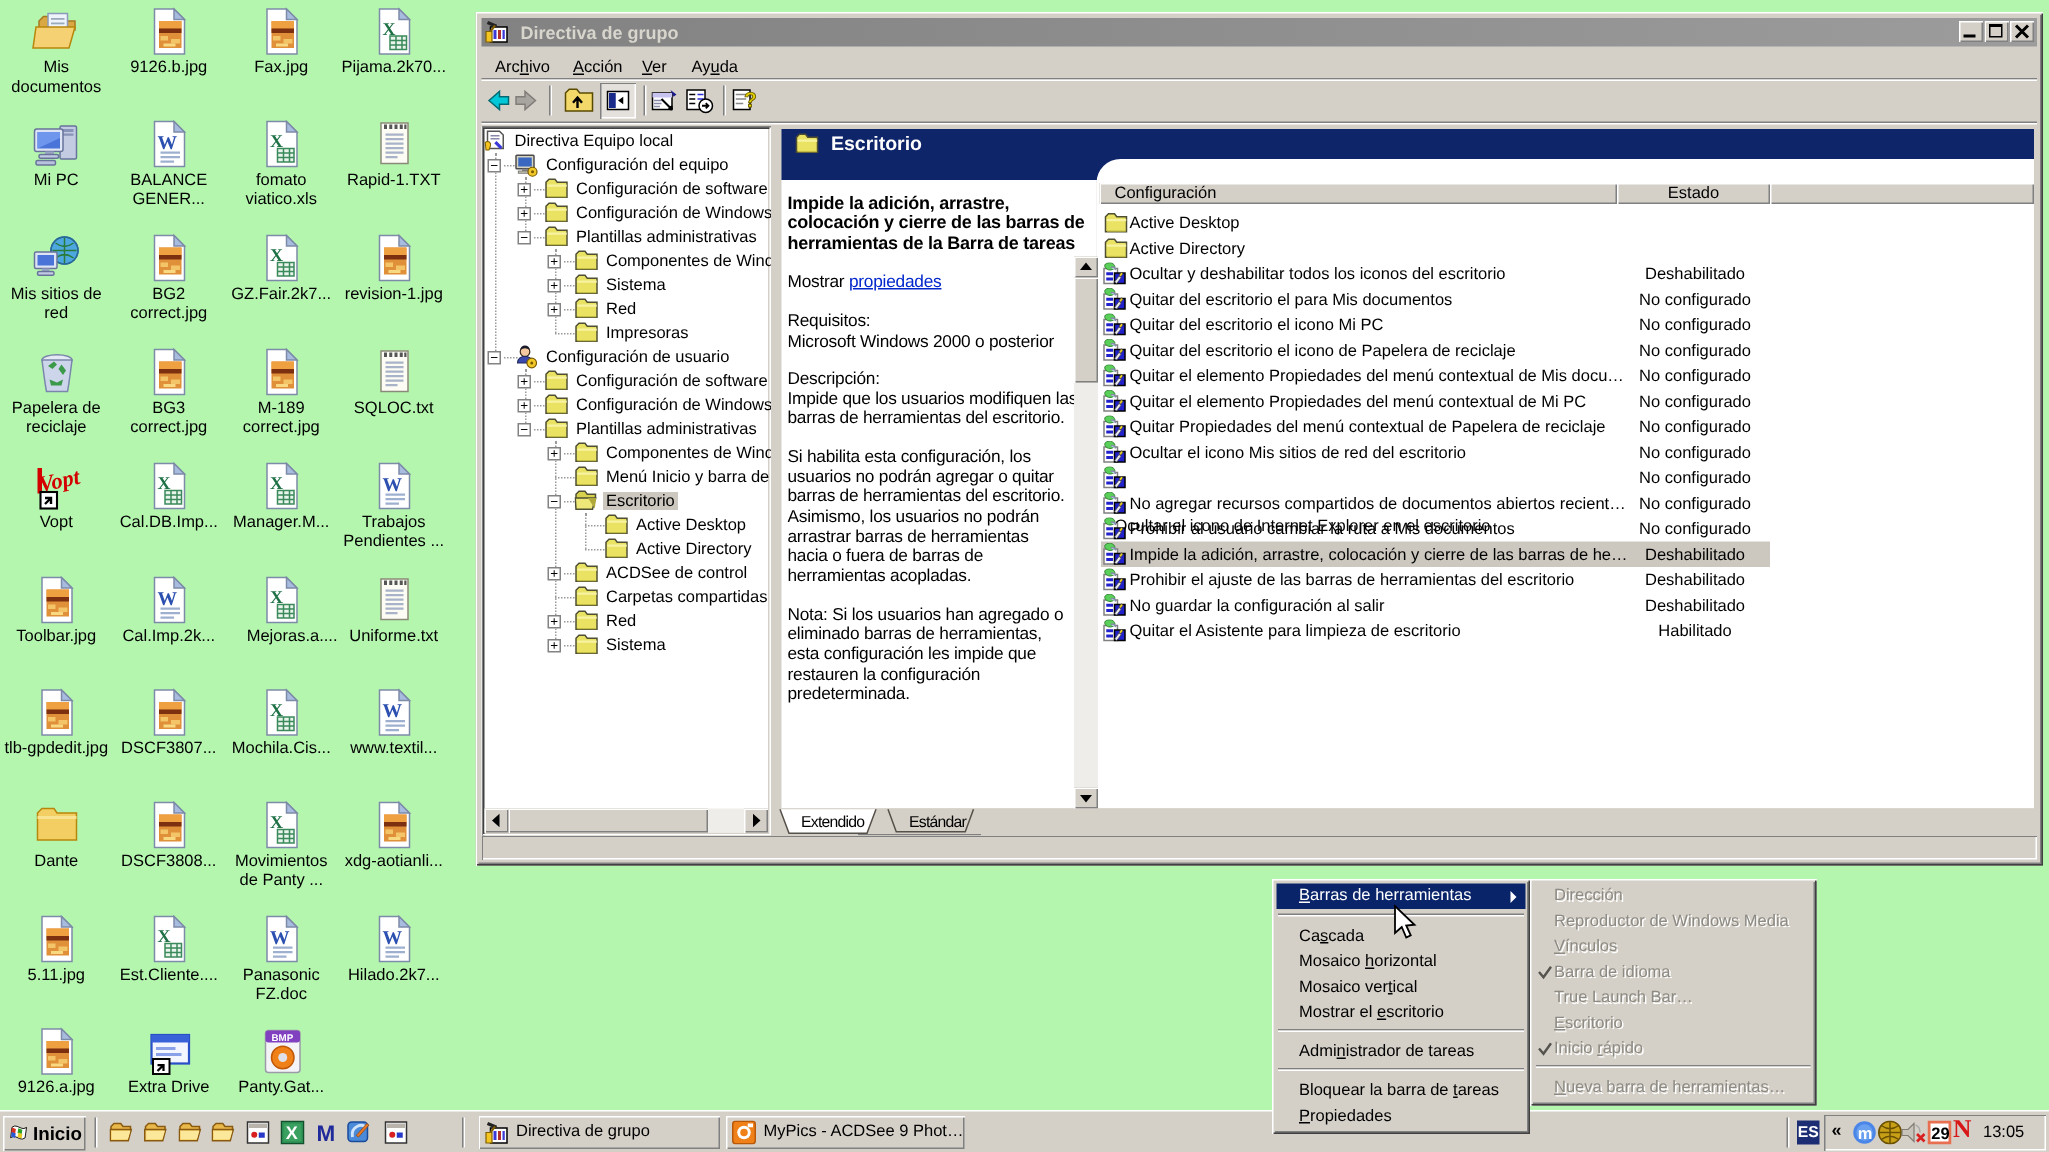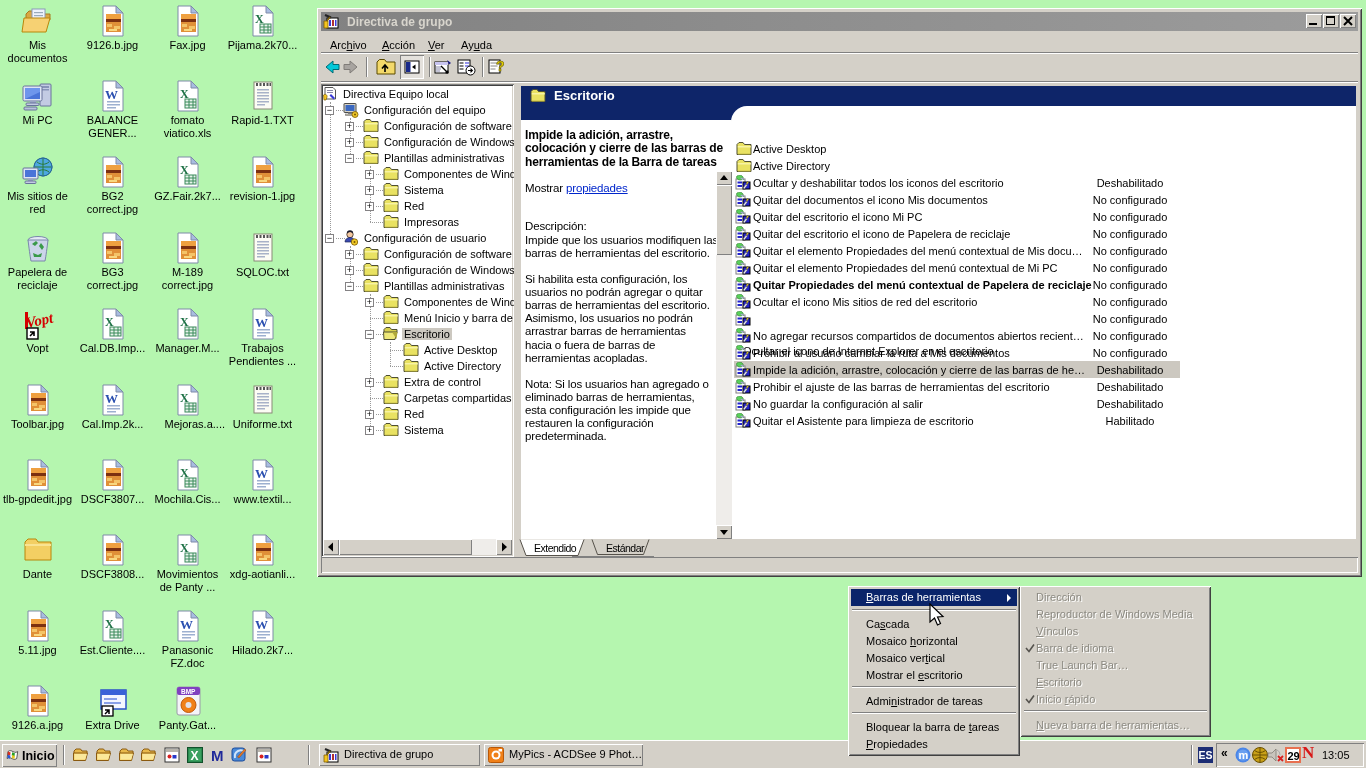--- a/index.html
+++ b/index.html
@@ -652,21 +652,21 @@
         <svg class="abs" style="left:82px; top:0px;" width="16" height="16">
           <use href="#s-folder16"></use>
         </svg>
         <span class="abs" style="left:101px; top:2px; white-space:nowrap;  padding:0 2px;">Active Directory</span>
       </div>
 <div class="abs" style="top:290px; left:0; right:0; height:16px;">
         <div class="abs expbox" style="left:44px; top:3.5px;">+</div>
         <svg class="abs" style="left:62px; top:0px;" width="16" height="16">
           <use href="#s-folder16"></use>
         </svg>
-        <span class="abs" style="left:81px; top:2px; white-space:nowrap;  padding:0 2px;">Extra de control</span>
+        <span class="abs" style="left:81px; top:2px; white-space:nowrap;  padding:0 2px;">ACDSee de control</span>
       </div>
 <div class="abs" style="top:306px; left:0; right:0; height:16px;">
         <svg class="abs" style="left:62px; top:0px;" width="16" height="16">
           <use href="#s-folder16"></use>
         </svg>
         <span class="abs" style="left:81px; top:2px; white-space:nowrap;  padding:0 2px;">Carpetas compartidas</span>
       </div>
 <div class="abs" style="top:322px; left:0; right:0; height:16px;">
         <div class="abs expbox" style="left:44px; top:3.5px;">+</div>
         <svg class="abs" style="left:62px; top:0px;" width="16" height="16">
@@ -705,20 +705,21 @@
 
 <div class="abs" style="left:2px; top:36px; width:210px; height:419px; background:#fff;"></div>
 
 <div class="abs" style="left:212px; top:22px; width:625px; height:433px; background:#fff; border-top-left-radius:16px;"></div>
 
 <div class="abs" style="left:6px; top:44.5px; width:200px; height:410px; overflow:hidden; font-size:11.5px; letter-spacing:-0.15px; line-height:13.2px; color:#000; white-space:nowrap;">
   <div style="font-weight:bold; font-size:12px; line-height:13.6px;">Impide la adición, arrastre,<br>colocación y cierre de las barras de<br>herramientas de la Barra de tareas</div>
   <div style="height:13px;"></div>
   <div>Mostrar <span style="color:#0026cc; text-decoration:underline;">propiedades</span></div>
   <div style="height:13px;"></div>
+  <div>Requisitos:<br>Microsoft Windows 2000 o posterior</div>
   <div style="height:12px;"></div>
   <div>Descripción:<br>Impide que los usuarios modifiquen las<br>barras de herramientas del escritorio.</div>
   <div style="height:12.5px;"></div>
   <div>Si habilita esta configuración, los<br>usuarios no podrán agregar o quitar<br>barras de herramientas del escritorio.<br>Asimismo, los usuarios no podrán<br>arrastrar barras de herramientas<br>hacia o fuera de barras de<br>herramientas acopladas.</div>
   <div style="height:12.5px;"></div>
   <div>Nota: Si los usuarios han agregado o<br>eliminado barras de herramientas,<br>esta configuración les impide que<br>restauren la configuración<br>predeterminada.</div>
   <div style="height:12.5px;"></div>
 </div>
 
 <div class="abs" style="left:0px; top:455px; width:839px; height:18px; background:#d4d0c8;"></div>
@@ -726,20 +727,25 @@
 <div class="abs" style="left:197px; top:87px; width:16px; height:368px; background:#efedea;">
   <div class="abs raisedthin btnface" style="left:0; top:0; width:16px; height:14px;"><svg width="16" height="14">
             <path d="M8,4 l4,5 h-8 z" fill="#000"></path>
           </svg></div>
   <div class="abs raisedthin btnface" style="left:0; top:14px; width:16px; height:70px;"></div>
   <div class="abs raisedthin btnface" style="left:0; bottom:0; width:16px; height:14px;"><svg width="16" height="14">
             <path d="M8,10 l4,-5 h-8 z" fill="#000"></path>
           </svg></div>
 </div>
 
+<div class="abs" style="left:214px; top:38px; width:623px; height:14px; background:#d4d0c8;">
+  <div class="abs raisedthin" style="left:0; top:0; width:345px; height:14px; padding:1px 0 0 10px; font-size:11px;">Configuración</div>
+  <div class="abs raisedthin" style="left:345px; top:0; width:102px; height:14px; padding:1px 0 0 0; font-size:11px; text-align:center;">Estado</div>
+  <div class="abs raisedthin" style="left:447px; top:0; width:176px; height:14px;"></div>
+</div>
 <div id="listrows" class="abs t11" style="left:0; top:0; width:839px; height:455px;">
 <div class="abs" style="top:56px; left:0; width:837px; height:17px;">
           <svg class="abs" style="left:217px; top:0.5px;" width="16" height="16">
             <use href="#s-folder16"></use>
           </svg>
           <span class="abs" style="left:234px; top:2.5px; white-space:nowrap;">Active Desktop</span>
         </div>
 <div class="abs" style="top:73px; left:0; width:837px; height:17px;">
           <svg class="abs" style="left:217px; top:0.5px;" width="16" height="16">
             <use href="#s-folder16"></use>
@@ -750,21 +756,21 @@
           <svg class="abs" style="left:216px; top:0.5px;" width="16" height="16">
             <use href="#s-policy16"></use>
           </svg>
           <span class="abs" style="left:234px; top:2.5px; white-space:nowrap;">Ocultar y deshabilitar todos los iconos del escritorio</span>
           <span class="abs" style="left:560px; top:2.5px; width:102px; text-align:center;">Deshabilitado</span>
         </div>
 <div class="abs" style="top:107px; left:0; width:837px; height:17px;">
           <svg class="abs" style="left:216px; top:0.5px;" width="16" height="16">
             <use href="#s-policy16"></use>
           </svg>
-          <span class="abs" style="left:234px; top:2.5px; white-space:nowrap;">Quitar del documentos el icono Mis documentos</span>
+          <span class="abs" style="left:234px; top:2.5px; white-space:nowrap;">Quitar del escritorio el para Mis documentos</span>
           <span class="abs" style="left:560px; top:2.5px; width:102px; text-align:center;">No configurado</span>
         </div>
 <div class="abs" style="top:124px; left:0; width:837px; height:17px;">
           <svg class="abs" style="left:216px; top:0.5px;" width="16" height="16">
             <use href="#s-policy16"></use>
           </svg>
           <span class="abs" style="left:234px; top:2.5px; white-space:nowrap;">Quitar del escritorio el icono Mi PC</span>
           <span class="abs" style="left:560px; top:2.5px; width:102px; text-align:center;">No configurado</span>
         </div>
 <div class="abs" style="top:141px; left:0; width:837px; height:17px;">
@@ -785,21 +791,21 @@
           <svg class="abs" style="left:216px; top:0.5px;" width="16" height="16">
             <use href="#s-policy16"></use>
           </svg>
           <span class="abs" style="left:234px; top:2.5px; white-space:nowrap;">Quitar el elemento Propiedades del menú contextual de Mi PC</span>
           <span class="abs" style="left:560px; top:2.5px; width:102px; text-align:center;">No configurado</span>
         </div>
 <div class="abs" style="top:192px; left:0; width:837px; height:17px;">
           <svg class="abs" style="left:216px; top:0.5px;" width="16" height="16">
             <use href="#s-policy16"></use>
           </svg>
-          <span class="abs" style="left:234px; top:2.5px; white-space:nowrap;font-weight:bold;">Quitar Propiedades del menú contextual de Papelera de reciclaje</span>
+          <span class="abs" style="left:234px; top:2.5px; white-space:nowrap;">Quitar Propiedades del menú contextual de Papelera de reciclaje</span>
           <span class="abs" style="left:560px; top:2.5px; width:102px; text-align:center;">No configurado</span>
         </div>
 <div class="abs" style="top:209px; left:0; width:837px; height:17px;">
           <svg class="abs" style="left:216px; top:0.5px;" width="16" height="16">
             <use href="#s-policy16"></use>
           </svg>
           <span class="abs" style="left:234px; top:2.5px; white-space:nowrap;">Ocultar el icono Mis sitios de red del escritorio</span>
           <span class="abs" style="left:560px; top:2.5px; width:102px; text-align:center;">No configurado</span>
         </div>
 <div class="abs" style="top:226px; left:0; width:837px; height:17px;">

